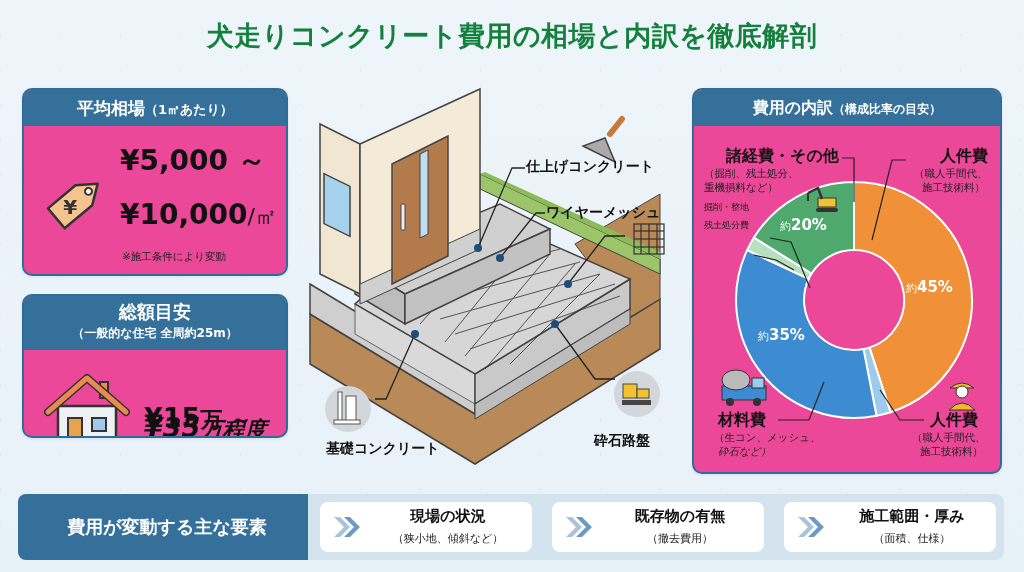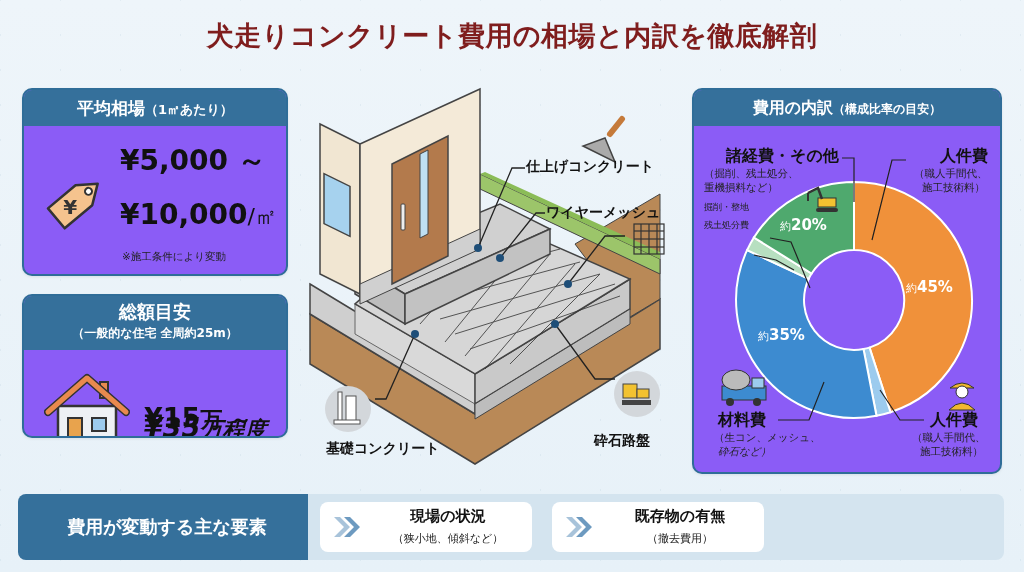--- a/index.html
+++ b/index.html
@@ -14,24 +14,24 @@
     position: absolute; inset: 0;
     background-image:
       linear-gradient(30deg, rgba(170,195,215,0.18) 1px, transparent 1px),
       linear-gradient(150deg, rgba(170,195,215,0.18) 1px, transparent 1px);
     background-size: 60px 35px;
     pointer-events: none;
   }
   .title {
     position: absolute; top: 18px; left: 0; width: 1024px;
     text-align: center; font-size: 27px; font-weight: bold; letter-spacing: 0.5px;
-    color: #7f1d1d;
+    color: #15803d;
   }
   .card {
-    position: absolute; background: #8b5cf6; border: 2px solid #2f6d98;
+    position: absolute; background: #ec4899; border: 2px solid #2f6d98;
     border-radius: 10px; overflow: hidden;
     box-shadow: 0 1px 3px rgba(0,0,0,0.08);
   }
   .card-head {
     background: #35709b; color: #fff; text-align: center; font-weight: bold;
   }
   
   #card-avg { left: 22px; top: 88px; width: 266px; height: 188px; }
   #card-avg .card-head { height: 36px; line-height: 36px; font-size: 17px; }
   #card-avg .card-head small { font-size: 13px; font-weight: bold; }
@@ -302,13 +302,21 @@
 
   <div class="factor" style="left:302px;">
     <svg class="chev" width="30" height="24" viewBox="0 0 30 24">
         <path d="M2 2 L12 12 L2 22 L8 22 L18 12 L8 2 Z" fill="#a8c3da"></path>
         <path d="M12 2 L22 12 L12 22 L18 22 L28 12 L18 2 Z" fill="#6d9ac0"></path>
       </svg>
     <div class="f-title">現場の状況</div>
     <div class="f-sub">（狭小地、傾斜など）</div>
   </div>
 
+  <div class="factor" style="left:766px;">
+    <svg class="chev" width="30" height="24" viewBox="0 0 30 24">
+        <path d="M2 2 L12 12 L2 22 L8 22 L18 12 L8 2 Z" fill="#a8c3da"></path>
+        <path d="M12 2 L22 12 L12 22 L18 22 L28 12 L18 2 Z" fill="#6d9ac0"></path>
+      </svg>
+    <div class="f-title">施工範囲・厚み</div>
+    <div class="f-sub">（面積、仕様）</div>
+  </div>
 </div>
 
 </body></html>

